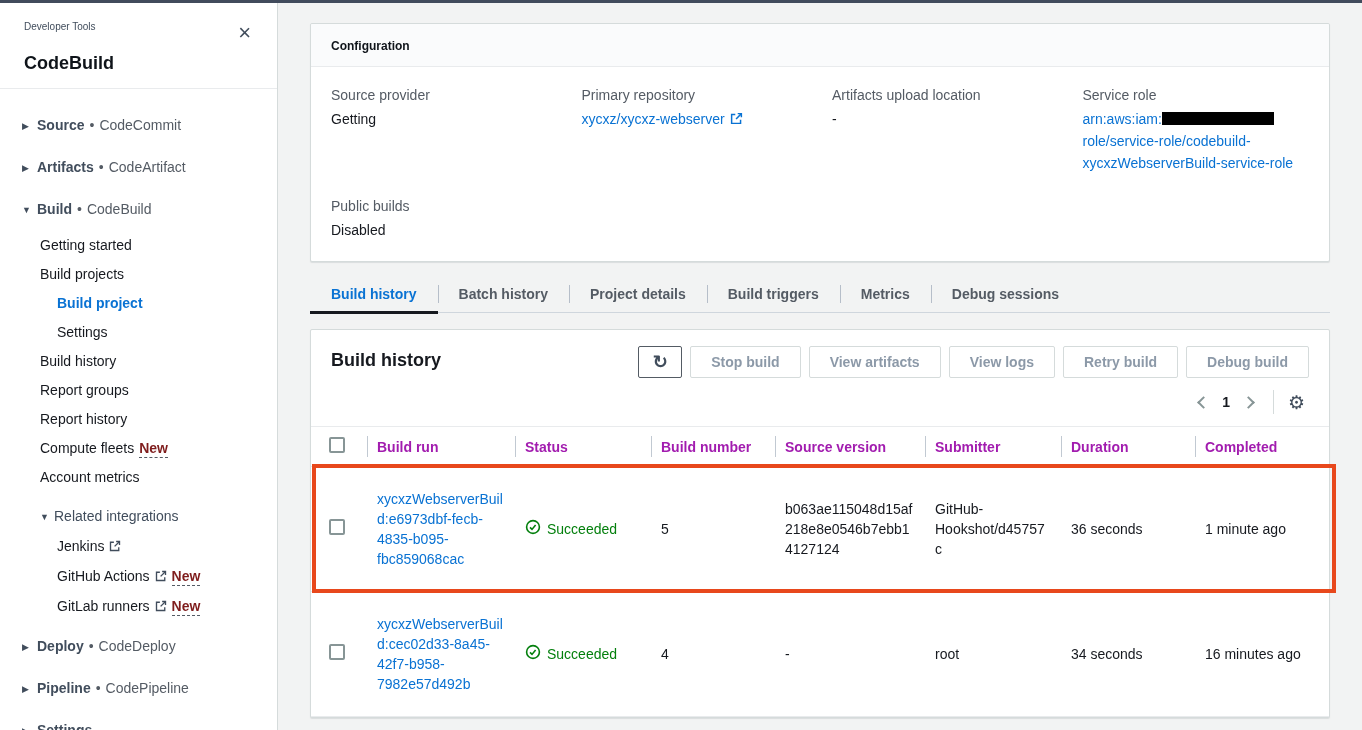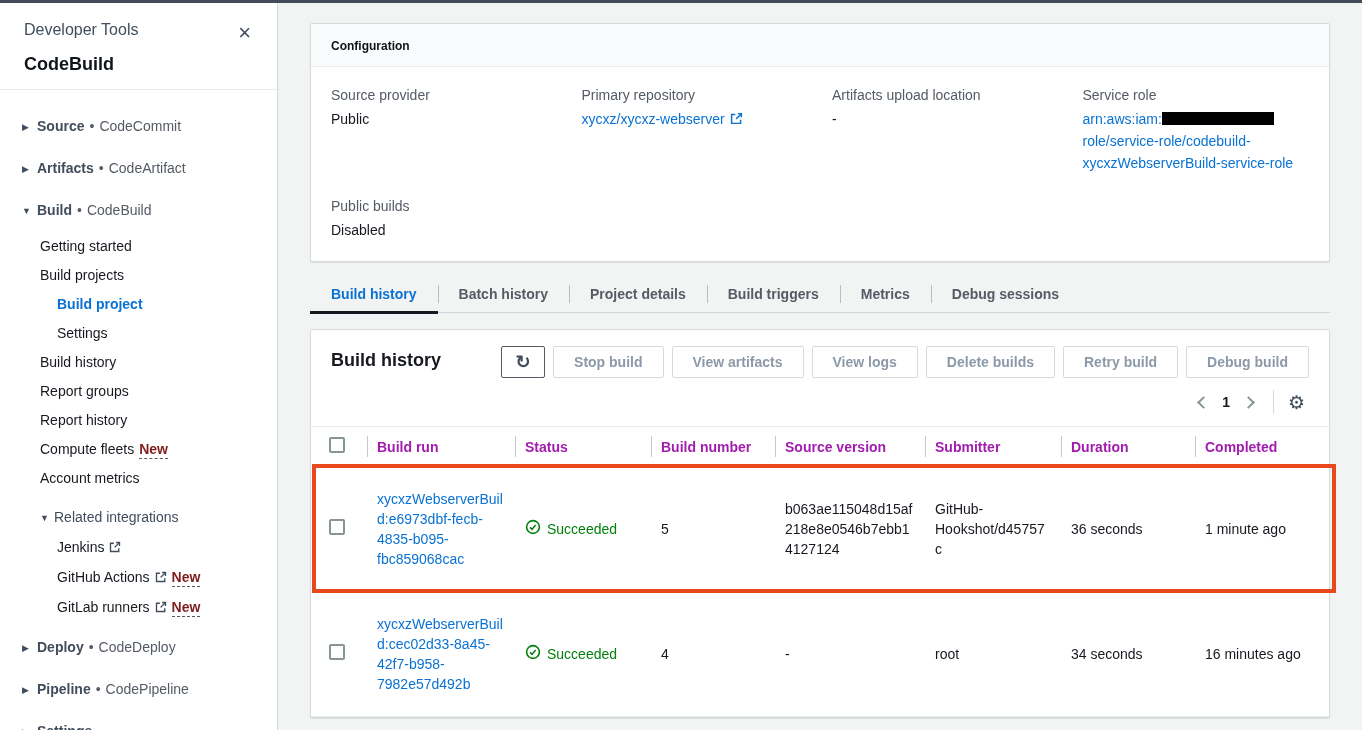--- a/index.html
+++ b/index.html
@@ -10,21 +10,21 @@
     font-family:"Liberation Sans", sans-serif; font-size:14px;
   }
   .topbar { height:3px; background:#414b5c; }
 
   
   .sidebar {
     position:absolute; top:3px; left:0; bottom:0; width:278px;
     background:#fff; border-right:1px solid #d5dbdb;
   }
   .sidebar-header { padding:18px 22px 14px 24px; border-bottom:1px solid #e9ebed; position:relative; }
-  .eyebrow { color:#414d5c; font-size:16px; margin-bottom:15px; }
+  .eyebrow { color:#414d5c; font-size:10px; margin-bottom:21px; }
   .sidebar-title { font-size:18px; font-weight:700; color:#0f141a; }
   .close-btn { position:absolute; right:20px; top:18px; font-size:22px; line-height:1;
     color:#414d5c; cursor:pointer; background:none; border:none; font-family:inherit; }
   .sidebar nav { padding:26px 18px 16px 22px; }
   .sidebar ul { list-style:none; margin:0; padding:0; }
   .sidebar li { line-height:20px; }
   .nav-group { margin-bottom:21px; color:#545b64; cursor:pointer; }
   .nav-group .grp-bold { font-weight:700; color:#414d5c; }
   .grp-sep { margin:0 5px; color:#545b64; }
   .arrow { display:inline-block; width:15px; font-size:9px; color:#414d5c; vertical-align:1px; }
@@ -166,21 +166,21 @@
 <main class="main">
 
   <section class="panel">
     <div class="panel-header">
       <span class="panel-title">Configuration</span>
     </div>
     <div class="config-body">
       <div class="config-grid">
         <div>
           <div class="field-label">Source provider</div>
-          <div class="field-value">Public</div>
+          <div class="field-value">Getting</div>
         </div>
         <div>
           <div class="field-label">Primary repository</div>
           <div class="field-value">
             <a class="lk"><span>xycxz/xycxz-webserver</span><span class="ext-icon" style="color:#0972d3"><svg width="13" height="13" viewBox="0 0 16 16" fill="none" stroke="currentColor" stroke-width="1.8">
                     <path d="M13 9.5V14H2V3h4.5"></path>
                     <path d="M9.5 2H14v4.5"></path>
                     <path d="M14 2L7.5 8.5"></path>
                   </svg></span></a>
           </div>
@@ -213,21 +213,20 @@
   </div>
 
   <section class="panel bh-panel">
     <div class="bh-header">
       <div class="bh-title">Build history</div>
       <div class="bh-actions">
         <button class="btn btn-refresh"><span>↻</span></button>
         <button class="btn btn-disabled">Stop build</button>
         <button class="btn btn-disabled">View artifacts</button>
         <button class="btn btn-disabled">View logs</button>
-        <button class="btn btn-disabled">Delete builds</button>
         <button class="btn btn-disabled">Retry build</button>
         <button class="btn btn-disabled">Debug build</button>
       </div>
     </div>
     <div class="bh-toolbar2">
       <button class="pg-btn">
           <span class="chev chev-left"></span>
         </button>
       <span class="pg-num">1</span>
       <button class="pg-btn">

